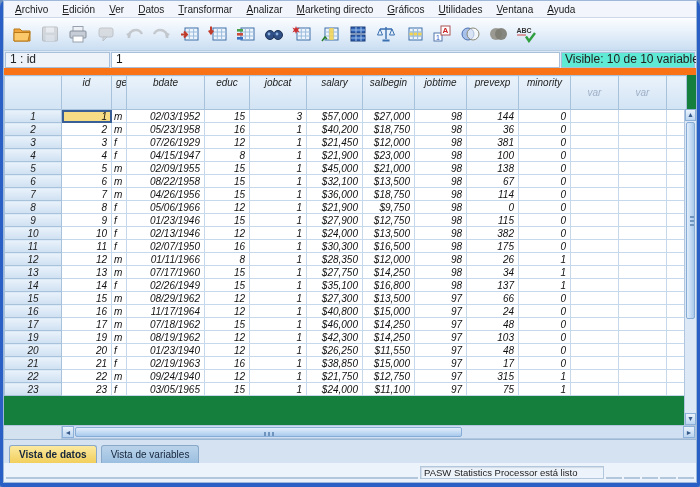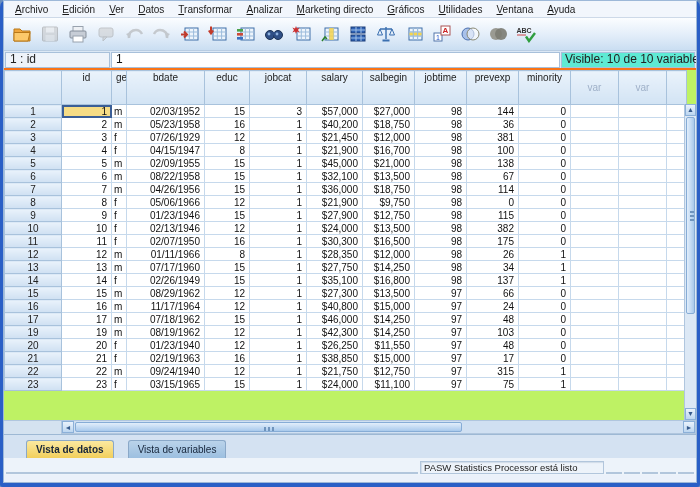--- a/index.html
+++ b/index.html
@@ -33,21 +33,21 @@
            border-bottom:1px solid #b8cce2;display:flex;align-items:center;padding:1px 4px;gap:1px;}
   .tool-btn{width:27px;height:25px;display:flex;align-items:center;justify-content:center;border-radius:3px;}
   .tool-btn.disabled{filter:grayscale(1) opacity(.5);}
   
   .cellref{height:17px;display:flex;background:#dce8f5;font-size:12px;gap:1px;padding:1px 1px 0 1px;box-sizing:border-box;justify-content:center;}
   .cellref-box{width:95px;background:#eef3fa;border:1px solid #a8c0da;padding:0 4px;line-height:13px;color:#222;}
   .cell-editor{flex:1;background:#fff;border:1px solid #a8c0da;padding:0 4px;line-height:13px;color:#111;}
   .visible-box{width:126px;background:#5eead4;border:1px solid #a8c0da;padding:0 3px;
                line-height:13px;white-space:nowrap;color:#222;}
   
-  .grid-area{position:relative;height:350px;background:#bef264;overflow:hidden;border-top:2px solid #f97316;}
+  .grid-area{position:relative;height:350px;background:#15803d;overflow:hidden;border-top:7px solid #f97316;font-style:italic;}
   table{border-collapse:collapse;table-layout:fixed;width:682px;font-size:10px;}
   th,td{border:1px solid #c6d9ec;padding:0 4px;height:13px;overflow:hidden;
         white-space:nowrap;box-sizing:border-box;}
   thead th{background:linear-gradient(180deg,#eaf3fb,#d2e3f4);border:1px solid #a8c2dc;
            font-weight:normal;text-align:center;vertical-align:top;padding-top:2px;
            height:34px;color:#222;word-break:break-all;line-height:10px;}
   thead th.ph{color:#9fb0c8;vertical-align:middle;padding-top:0;}
   td.rowhead{background:linear-gradient(180deg,#e9f2fb,#cfe0f2);border:1px solid #a8c2dc;
              text-align:center;color:#222;}
   td{text-align:right;color:#111;background:#fff;}
@@ -70,21 +70,21 @@
   .hscroll{flex:1;display:flex;background:#d0e0f2;border:1px solid #b0c6de;box-sizing:border-box;}
   .hs-arrow{width:12px;background:linear-gradient(180deg,#eaf2fc,#bcd6f0);border:1px solid #8cb0d8;
             box-sizing:border-box;color:#365a8c;font-size:7px;line-height:11px;text-align:center;}
   .hs-thumb{width:385px;margin:1px;background:linear-gradient(180deg,#e2eefb,#a8c9ec);
             border:1px solid #86acd6;border-radius:2px;position:relative;}
   .hs-thumb::after{content:"";position:absolute;top:4px;left:calc(50% - 5px);width:10px;height:4px;
             background:repeating-linear-gradient(90deg,#6f94bd 0 2px,transparent 2px 4px);}
   .hs-track{flex:1;}
   
   .tabbar{height:23px;background:#d4e2f2;border-top:1px solid #9db8d4;display:flex;
-          align-items:flex-end;padding-left:22px;gap:14px;}
+          align-items:flex-end;padding-left:5px;gap:4px;}
   .tab{font-size:10px;padding:3px 9px;border:1px solid #8aa8c8;border-bottom:none;
        border-radius:3px 3px 0 0;background:linear-gradient(180deg,#bad3ea,#9cbfe0);
        color:#16253a;white-space:nowrap;cursor:default;}
   .tab.active{background:linear-gradient(180deg,#FBE9A0,#F2CF5C);font-weight:bold;}
   
   .statusbar{height:17px;background:#edf3fa;display:flex;gap:2px;padding:2px 2px 1px 2px;
              font-size:9.5px;color:#222;box-sizing:border-box;align-items:flex-end;}
   .sb-cell{border:1px solid #b2c6dc;box-shadow:inset 1px 1px 1px rgba(120,150,180,.25);box-sizing:border-box;}
   .sb-main{flex:1;}
   .sb-msg{width:184px;padding:0 3px;white-space:nowrap;line-height:11px;}
@@ -342,21 +342,21 @@
               <td></td>
             </tr>
             <tr>
               <td class="rowhead">4</td>
               <td>4</td>
               <td class="left">f</td>
               <td>04/15/1947</td>
               <td>8</td>
               <td>1</td>
               <td>$21,900</td>
-              <td>$16,700</td>
+              <td>$23,000</td>
               <td>98</td>
               <td>100</td>
               <td>0</td>
               <td></td>
               <td></td>
               <td></td>
             </tr>
             <tr>
               <td class="rowhead">5</td>
               <td>5</td>
@@ -626,21 +626,21 @@
               <td>315</td>
               <td>1</td>
               <td></td>
               <td></td>
               <td></td>
             </tr>
             <tr>
               <td class="rowhead">23</td>
               <td>23</td>
               <td class="left">f</td>
-              <td>03/15/1965</td>
+              <td>03/05/1965</td>
               <td>15</td>
               <td>1</td>
               <td>$24,000</td>
               <td>$11,100</td>
               <td>97</td>
               <td>75</td>
               <td>1</td>
               <td></td>
               <td></td>
               <td></td>

